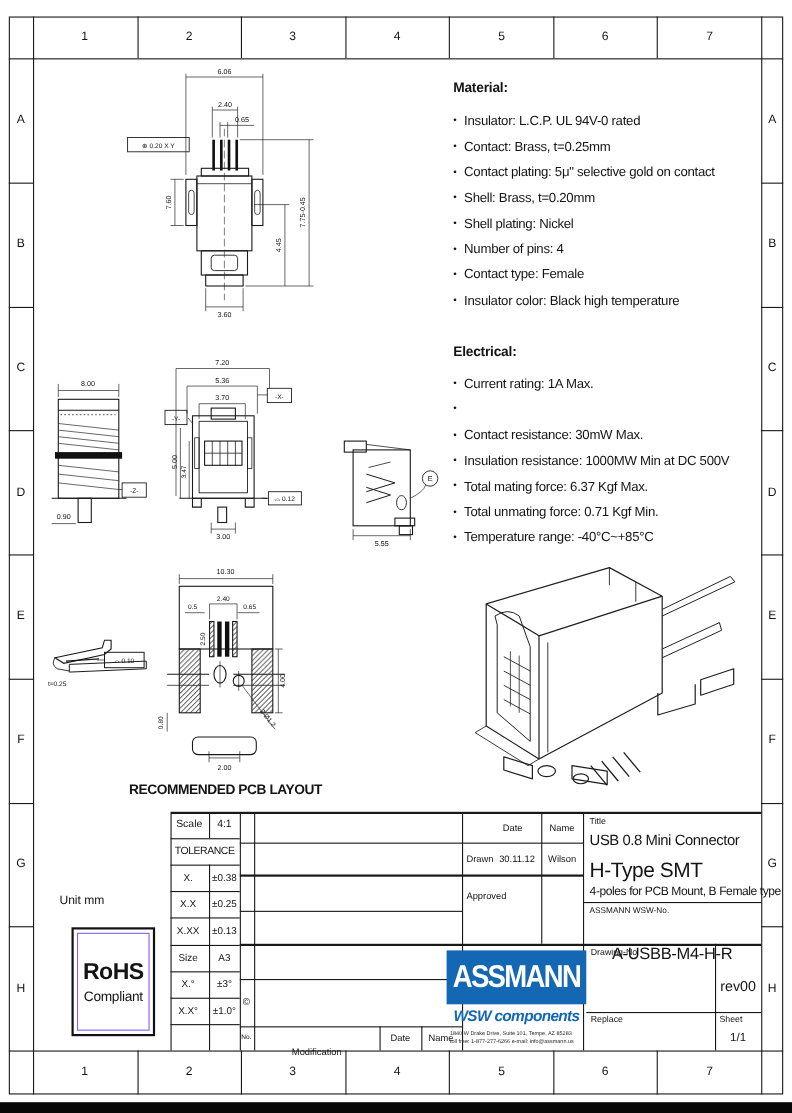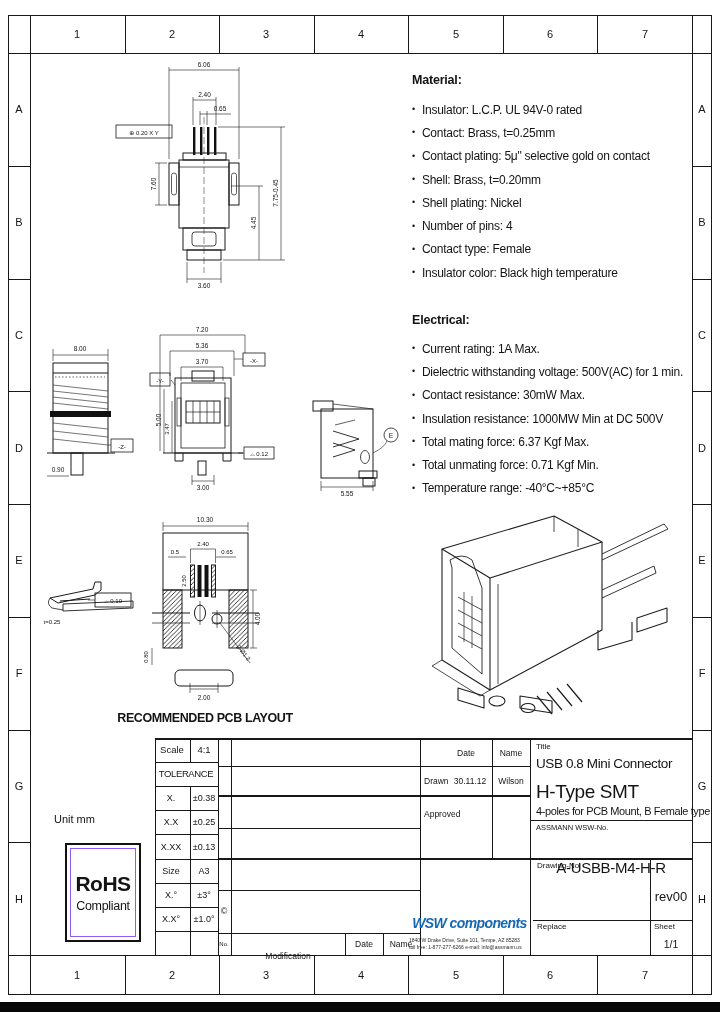--- a/index.html
+++ b/index.html
@@ -135,21 +135,20 @@
   </div>
 
   <div class="tl spec-head" style="left:412px;top:314px;">Electrical:</div>
   <div class="tl" style="left:410px;top:337px;width:282px;">
     <div class="spec-row">
         <span class="bullet">•</span>
         <span>Current rating: 1A Max.</span>
       </div>
     <div class="spec-row">
         <span class="bullet">•</span>
-        <span>Dielectric withstanding voltage: 500V(AC) for 1 min.</span>
       </div>
     <div class="spec-row">
         <span class="bullet">•</span>
         <span>Contact resistance: 30mW Max.</span>
       </div>
     <div class="spec-row">
         <span class="bullet">•</span>
         <span>Insulation resistance: 1000MW Min at DC 500V</span>
       </div>
     <div class="spec-row">
@@ -484,18 +483,21 @@
   <div class="tl" style="left:536px;top:782px;font-size:19px;letter-spacing:-0.4px;">H-Type SMT</div>
   <div class="tl" style="left:536px;top:806px;font-size:11px;letter-spacing:-0.4px;">4-poles for PCB Mount, B Female type</div>
   <div class="tl" style="left:536px;top:824px;font-size:7.5px;">ASSMANN WSW-No.</div>
   <div class="tc" style="left:611px;top:847px;font-size:15px;letter-spacing:-0.3px;margin-top:20px;">A-USBB-M4-H-R</div>
   <div class="tl" style="left:537px;top:862px;font-size:8px;">Drawing-No</div>
   <div class="tc" style="left:671px;top:896px;font-size:13px;">rev00</div>
   <div class="tl" style="left:537px;top:923px;font-size:8px;">Replace</div>
   <div class="tl" style="left:654px;top:923px;font-size:8px;">Sheet</div>
   <div class="tc" style="left:671px;top:944px;font-size:10.5px;">1/1</div>
 
+  <div class="logo-box">
+    <span class="logo-brand">ASSMANN</span>
+  </div>
   <div class="logo-sub">WSW components</div>
   <div class="addr" style="top:937px;">1840 W Drake Drive, Suite 101, Tempe, AZ 85283</div>
   <div class="addr" style="top:944px;">toll free: 1-877-277-6266  e-mail: info@assmann.us</div>
 
   <div class="blackbar"></div>
 </div>
 
 </body></html>

